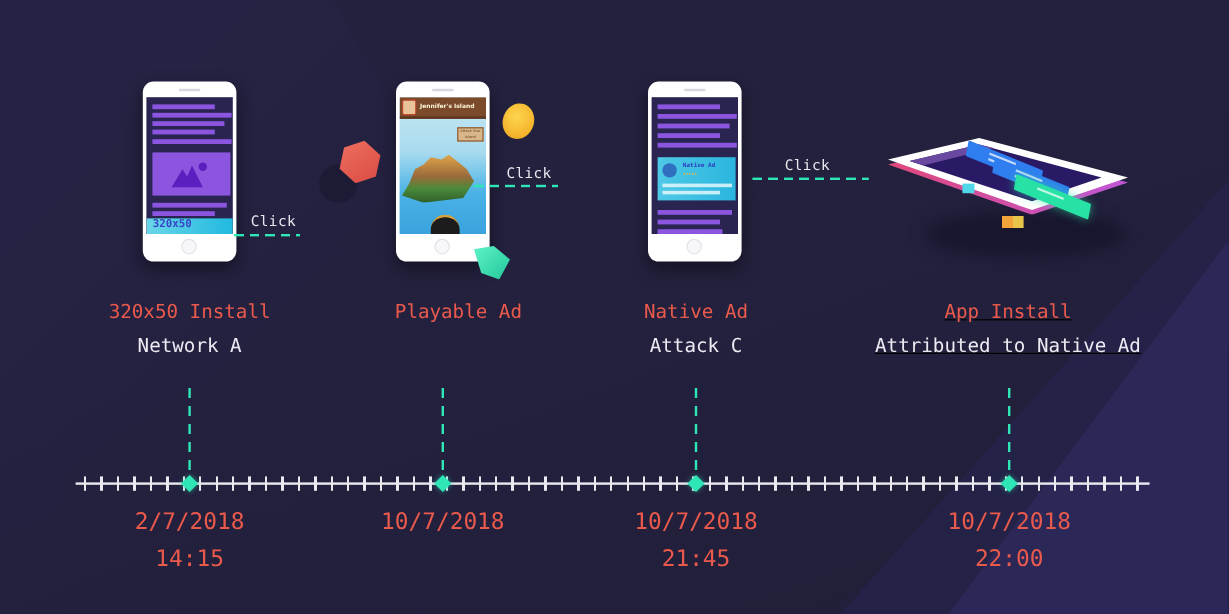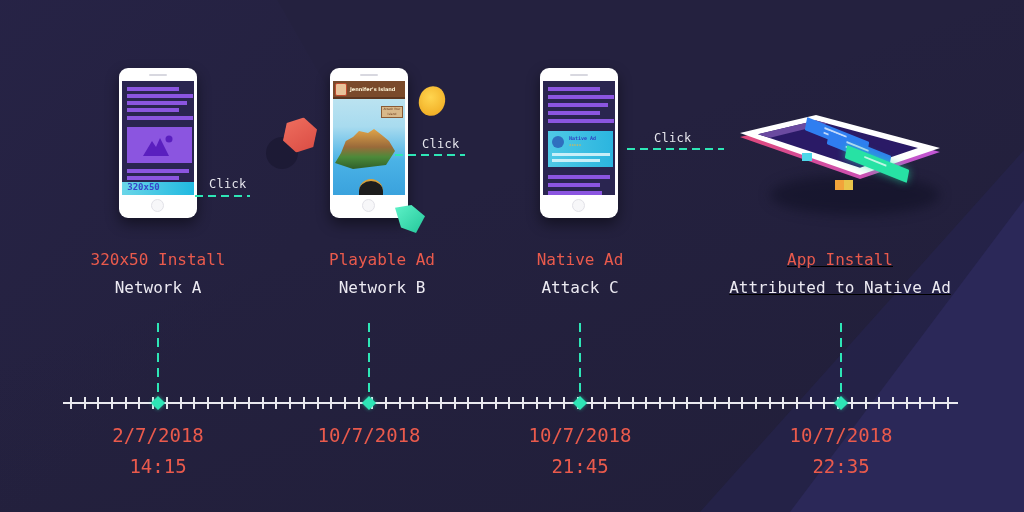--- a/index.html
+++ b/index.html
@@ -323,21 +323,20 @@
     <div class="ln" style="top:4px; width:22px;"></div>
   </div>
 </div>
 
 <div class="label" style="left:158px; top:249px;">
   <span class="type">320x50 Install</span>
   <span class="net">Network A</span>
 </div>
 <div class="label" style="left:382px; top:249px;">
   <span class="type">Playable Ad</span>
-  <span class="net">Network B</span>
 </div>
 <div class="label" style="left:580px; top:249px;">
   <span class="type">Native Ad</span>
   <span class="net">Attack C</span>
 </div>
 <div class="label" style="left:840px; top:249px;text-decoration:underline;">
   <span class="type">App Install</span>
   <span class="net">Attributed to Native Ad</span>
 </div>
 
@@ -360,14 +359,14 @@
 </div>
 <div class="date" style="left:369px; top:423px;">
   <span class="d">10/7/2018</span>
 </div>
 <div class="date" style="left:580px; top:423px;">
   <span class="d">10/7/2018</span>
   <span class="t">21:45</span>
 </div>
 <div class="date" style="left:841px; top:423px;">
   <span class="d">10/7/2018</span>
-  <span class="t">22:35</span>
+  <span class="t">22:00</span>
 </div>
 
 </body></html>

